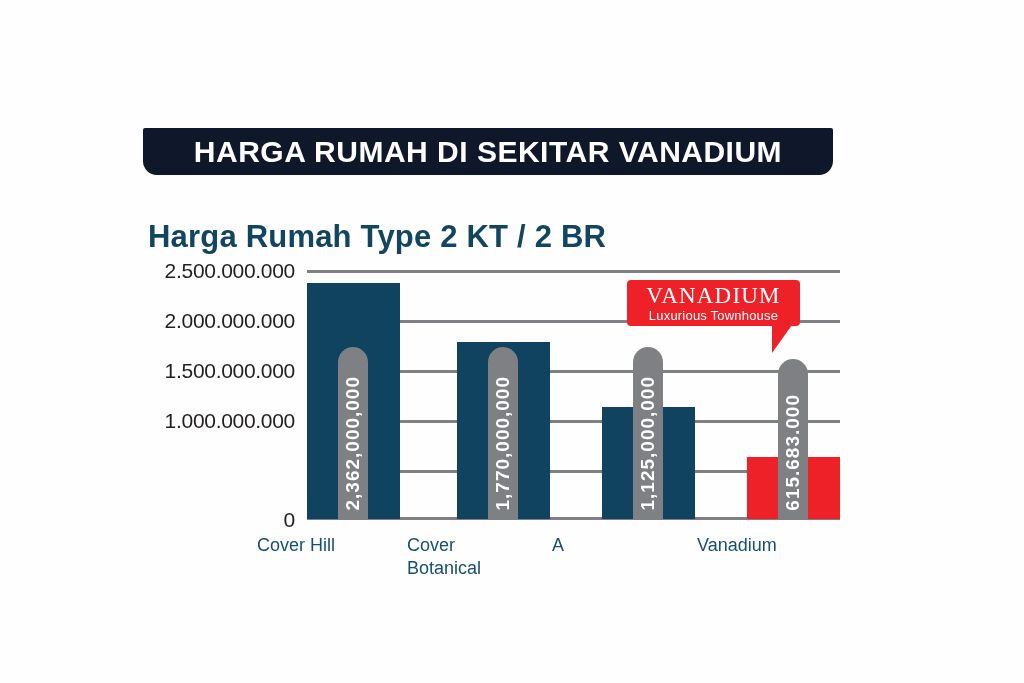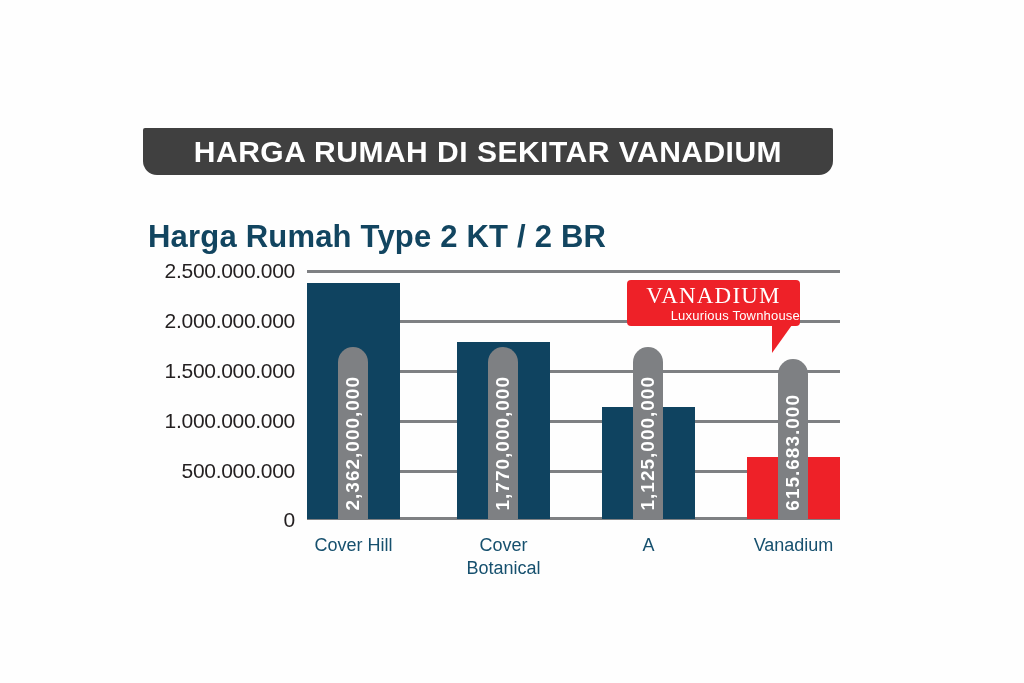--- a/index.html
+++ b/index.html
@@ -16,21 +16,21 @@
     background: #fefefe;
   }
 
   
   #banner {
     position: absolute;
     left: 143px;
     top: 128px;
     width: 690px;
     height: 47px;
-    background: #404040;
+    background: #0f172a;
     border-radius: 2px 2px 14px 14px;
     display: flex;
     align-items: center;
     justify-content: center;
     box-sizing: border-box;
   }
   #banner-title {
     color: #ffffff;
     font-size: 30px;
     font-weight: bold;
@@ -129,21 +129,20 @@
     left: 0;
     bottom: 8px;
     width: 30px;
     display: flex;
     justify-content: center;
   }
 
   
   .xlabel {
     position: absolute;
-    text-align: center;
     color: #16506e;
     font-size: 18px;
     line-height: 23px;
     white-space: nowrap;
   }
 
   
   #callout {
     position: absolute;
     left: 627px;
@@ -172,21 +171,21 @@
     font-family: "Liberation Serif", serif;
     font-size: 23px;
     letter-spacing: 1.2px;
     white-space: nowrap;
   }
   #callout-tagline {
     position: absolute;
     left: 0;
     top: 28px;
     width: 173px;
-    text-align: right;
+    text-align: center;
     color: #ffffff;
     font-size: 13px;
     letter-spacing: 0.2px;
     white-space: nowrap;
   }
 </style>
 </head>
 <body>
 
 <div id="banner">
@@ -195,21 +194,20 @@
 
 <div id="subtitle">Harga Rumah Type 2 KT / 2 BR</div>
 
 <div id="chart">
 
   <div id="yticks">
     <div class="ytick" style="top:-11px">2.500.000.000</div>
     <div class="ytick" style="top:39px">2.000.000.000</div>
     <div class="ytick" style="top:89px">1.500.000.000</div>
     <div class="ytick" style="top:139px">1.000.000.000</div>
-    <div class="ytick" style="top:189px">500.000.000</div>
     <div class="ytick" style="top:238px">0</div>
   </div>
 
   <div id="plot">
 
     <div class="gridline" style="top:0px"></div>
     <div class="gridline" style="top:50px"></div>
     <div class="gridline" style="top:100px"></div>
     <div class="gridline" style="top:150px"></div>
     <div class="gridline" style="top:200px"></div>

